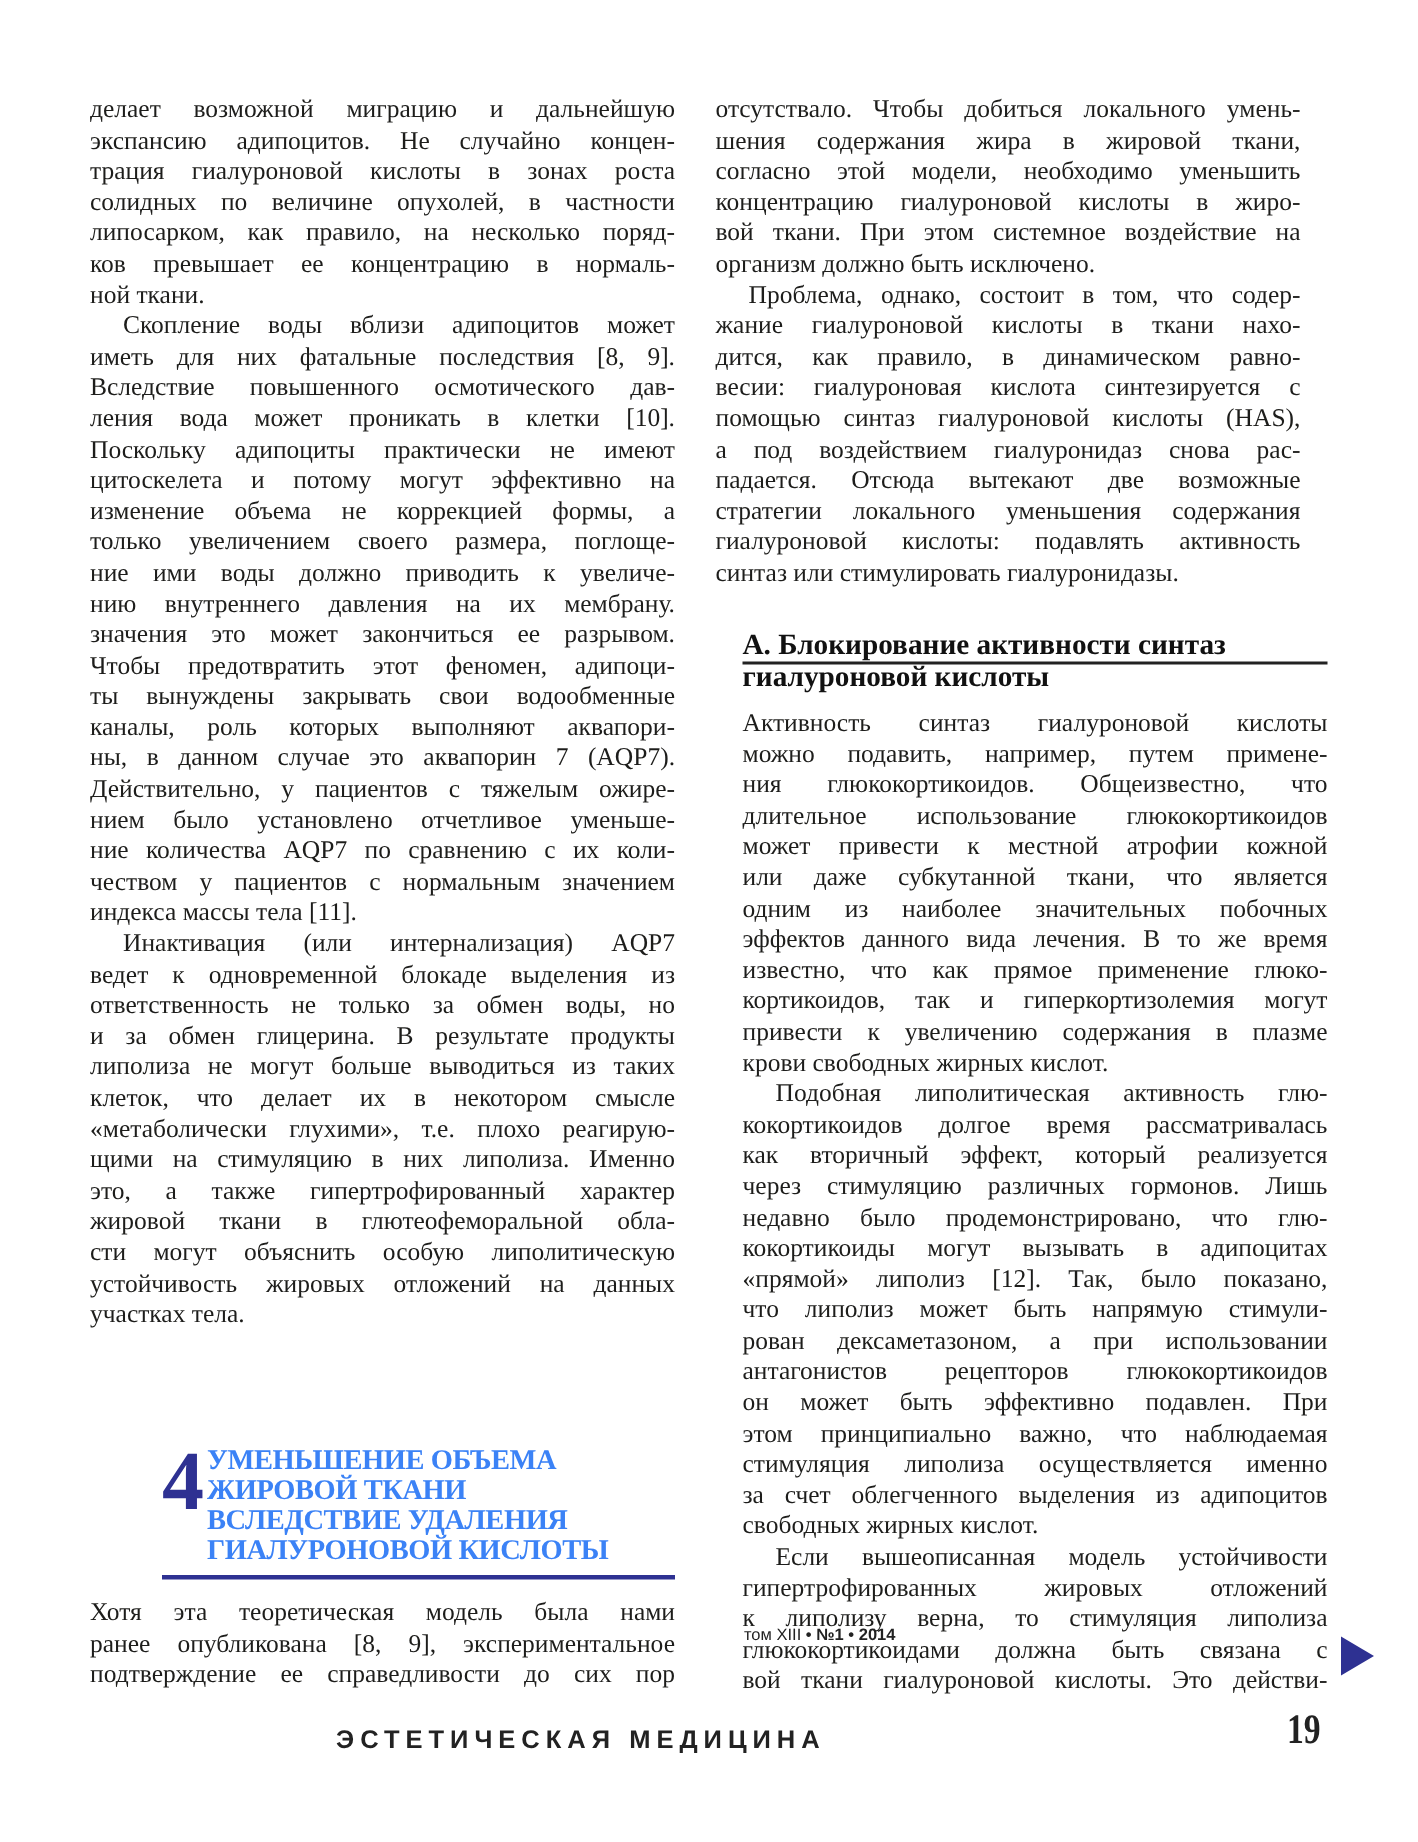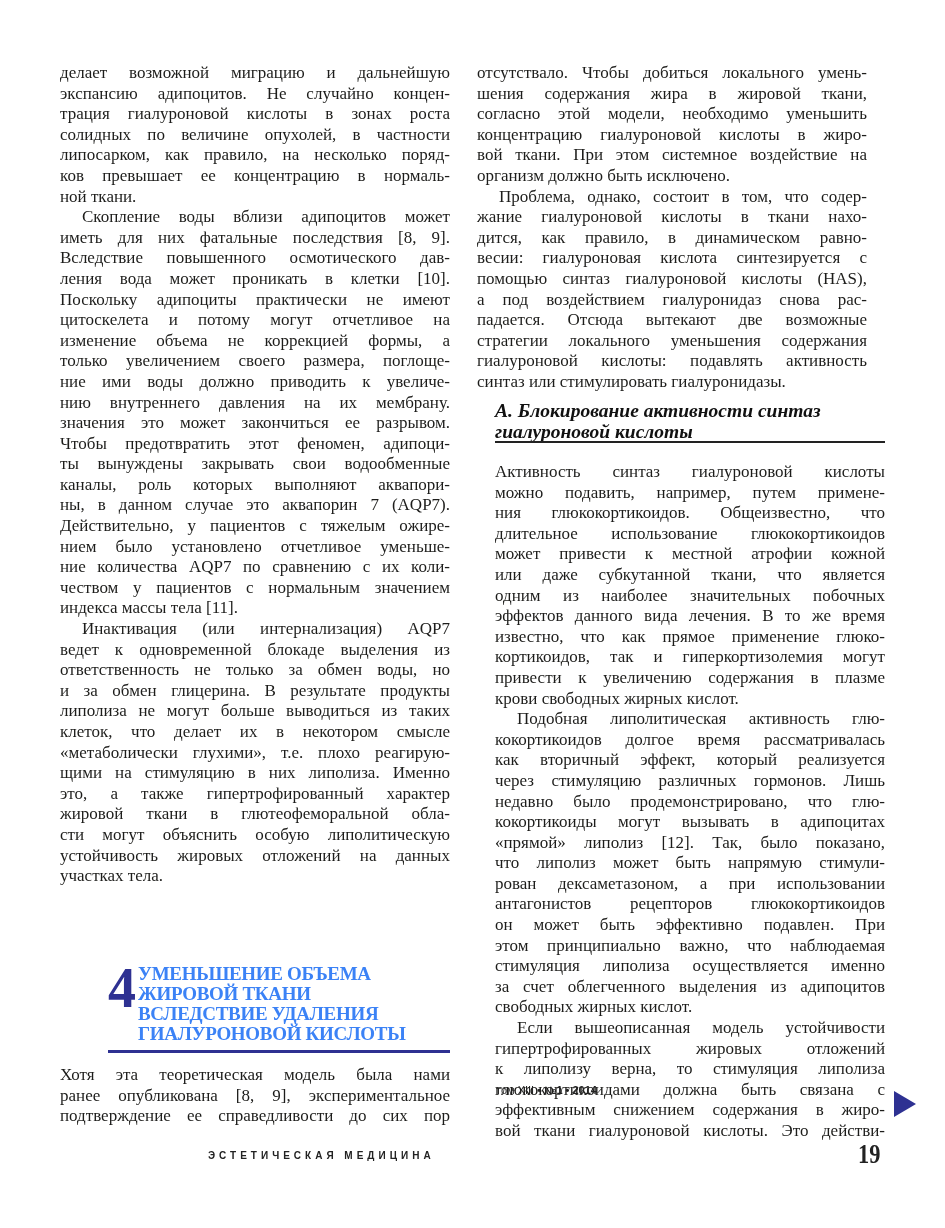--- a/index.html
+++ b/index.html
@@ -18,32 +18,32 @@
   .section-number { position: absolute; left: 0; top: 0; font-size: 56px; line-height: 56px;
                     font-weight: bold; color: #2e3192; font-family: "Liberation Serif", serif; }
   .section-title { position: absolute; left: 30px; top: 4px; font-size: 19px; line-height: 20px;
                    font-weight: bold; color: #3b82f6; text-transform: uppercase; letter-spacing: -0.3px;
                    font-family: "Liberation Serif", serif; }
   .section-title span { display: block; }
   .section-rule { position: absolute; left: 0; top: 90px; width: 342px; height: 3px; background: #2e3192; }
 
   .left-bottom { position: absolute; left: 60px; top: 1065px; width: 390px; }
 
-  .subhead { position: absolute; left: 495px; top: 400px; width: 390px; font-style: italic; }
+  .subhead { position: absolute; left: 495px; top: 420px; width: 390px; }
   .subhead span { display: block; font-size: 19.5px; line-height: 21px; font-weight: bold; color: #111; }
   .subhead-rule { position: absolute; left: 495px; top: 441px; width: 390px; height: 1.5px; background: #222; }
 
-  .right-after { position: absolute; left: 495px; top: 462px; width: 390px; }
+  .right-after { position: absolute; left: 495px; top: 472px; width: 390px; }
 
   .next-arrow { position: absolute; left: 894px; top: 1091px; width: 0; height: 0;
                 border-top: 13px solid transparent; border-bottom: 13px solid transparent;
                 border-left: 22px solid #2e3192; }
 
-  .footer-journal { position: absolute; left: 208px; top: 1150px; font-family: "Liberation Sans", sans-serif;
-                    font-size: 10px; font-weight: bold; letter-spacing: 4px; color: #222; }
+  .footer-journal { position: absolute; left: 224px; top: 1150px; font-family: "Liberation Sans", sans-serif;
+                    font-size: 17px; font-weight: bold; letter-spacing: 4px; color: #222; }
   .footer-issue { position: absolute; left: 496px; top: 1084px; font-family: "Liberation Sans", sans-serif;
                   font-size: 11px; color: #222; }
   .footer-issue b { font-weight: bold; }
   .footer-page { position: absolute; left: 858px; top: 1138px; font-family: "Liberation Serif", serif;
                  font-size: 28px; font-weight: bold; color: #222; transform: scaleX(0.8); transform-origin: left; }
 </style>
 </head>
 <body>
 
 <div class="col col-left" id="left-col">
@@ -55,21 +55,21 @@
       <span class="line">липосарком, как правило, на несколько поряд-</span>
       <span class="line">ков превышает ее концентрацию в нормаль-</span>
       <span class="line last">ной ткани.</span>
     </div>
     <div class="para">
       <span class="line indent">Скопление воды вблизи адипоцитов может</span>
       <span class="line">иметь для них фатальные последствия [8, 9].</span>
       <span class="line">Вследствие повышенного осмотического дав-</span>
       <span class="line">ления вода может проникать в клетки [10].</span>
       <span class="line">Поскольку адипоциты практически не имеют</span>
-      <span class="line">цитоскелета и потому могут отчетливое на</span>
+      <span class="line">цитоскелета и потому могут эффективно на</span>
       <span class="line">изменение объема не коррекцией формы, а</span>
       <span class="line">только увеличением своего размера, поглоще-</span>
       <span class="line">ние ими воды должно приводить к увеличе-</span>
       <span class="line">нию внутреннего давления на их мембрану.</span>
       <span class="line">значения это может закончиться ее разрывом.</span>
       <span class="line">Чтобы предотвратить этот феномен, адипоци-</span>
       <span class="line">ты вынуждены закрывать свои водообменные</span>
       <span class="line">каналы, роль которых выполняют аквапори-</span>
       <span class="line">ны, в данном случае это аквапорин 7 (AQP7).</span>
       <span class="line">Действительно, у пациентов с тяжелым ожире-</span>
@@ -171,21 +171,20 @@
       <span class="line">этом принципиально важно, что наблюдаемая</span>
       <span class="line">стимуляция липолиза осуществляется именно</span>
       <span class="line">за счет облегченного выделения из адипоцитов</span>
       <span class="line last">свободных жирных кислот.</span>
     </div>
     <div class="para">
       <span class="line indent">Если вышеописанная модель устойчивости</span>
       <span class="line">гипертрофированных жировых отложений</span>
       <span class="line">к липолизу верна, то стимуляция липолиза</span>
       <span class="line">глюкокортикоидами должна быть связана с</span>
-      <span class="line">эффективным снижением содержания в жиро-</span>
       <span class="line">вой ткани гиалуроновой кислоты. Это действи-</span>
     </div>
   </div>
 
 <div class="next-arrow"></div>
 
 <div class="footer-journal">ЭСТЕТИЧЕСКАЯ МЕДИЦИНА</div>
 <div class="footer-issue"><span>том XIII</span><b> • </b><b>№1</b><b> • </b><b>2014</b></div>
 <div class="footer-page">19</div>
 

